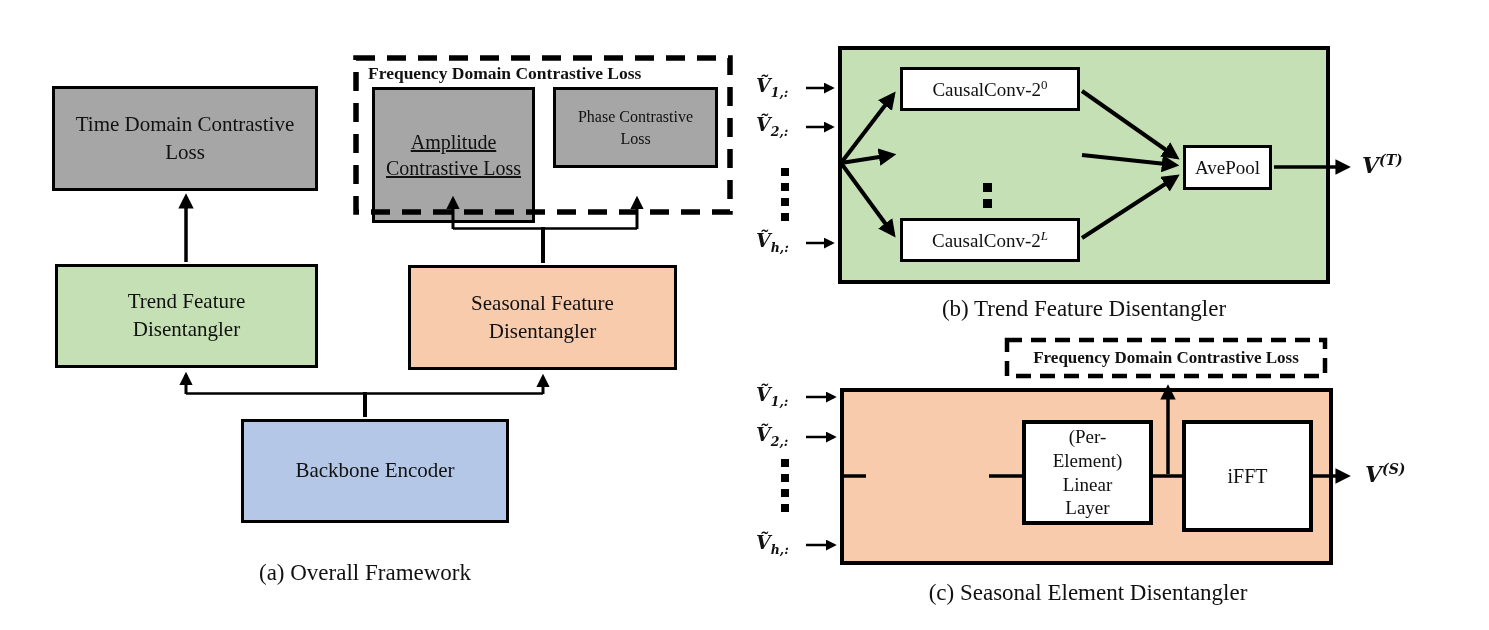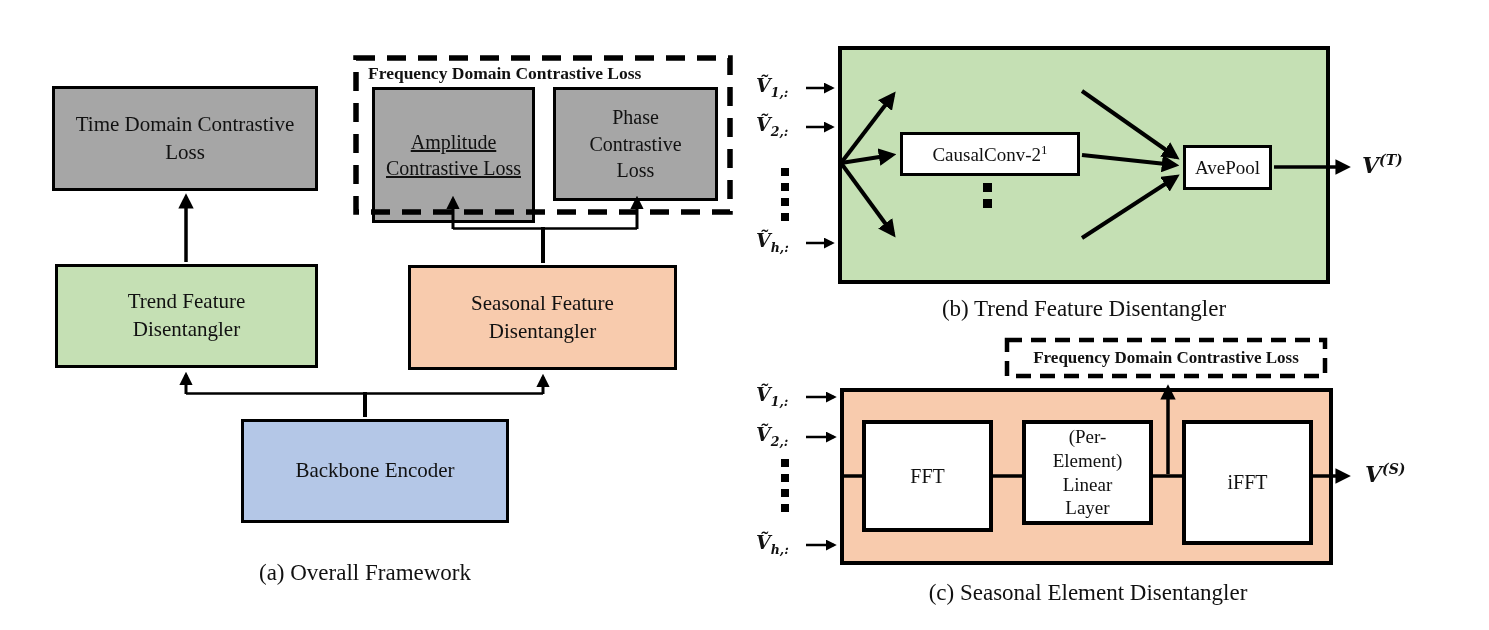--- a/index.html
+++ b/index.html
@@ -43,46 +43,49 @@
   <div class="abs box gray" style="left:52px;top:86px;width:266px;height:105px;font-size:21px;padding:0 14px;">
     <span>Time Domain Contrastive Loss</span>
   </div>
 
   <div class="abs freq-title" style="left:368px;top:63px;">Frequency Domain Contrastive Loss</div>
 
   <div class="abs box gray" style="left:372px;top:87px;width:163px;height:136px;font-size:20px;padding:10px 10px;text-decoration:underline;">
     <span>Amplitude Contrastive Loss</span>
   </div>
 
-  <div class="abs box gray" style="left:553px;top:87px;width:165px;height:114px;font-size:20px;padding:0 14px;">
+  <div class="abs box gray" style="left:553px;top:87px;width:165px;height:81px;font-size:16px;padding:0 14px;">
     <span>Phase Contrastive Loss</span>
   </div>
 
   <div class="abs box green" style="left:55px;top:264px;width:263px;height:104px;font-size:21px;padding:0 40px;">
     <span>Trend Feature Disentangler</span>
   </div>
 
   <div class="abs box orange" style="left:408px;top:265px;width:269px;height:105px;font-size:21px;padding:0 42px;">
     <span>Seasonal Feature Disentangler</span>
   </div>
 
   <div class="abs box blue" style="left:230px;top:419px;width:268px;height:104px;font-size:21px;">
     <span>Backbone Encoder</span>
   </div>
 
   <div class="abs caption" style="left:115px;top:560px;width:500px;">(a) Overall Framework</div>
 
   <div class="abs panel green" style="left:838px;top:46px;width:492px;height:238px;"></div>
 
-  <div class="abs box white convlabel" style="left:900px;top:132px;width:180px;height:44px;">
-    <span><span>CausalConv-2</span><sup>1</sup></span>
+  <div class="abs box white convlabel" style="left:900px;top:67px;width:180px;height:44px;">
+    <span><span>CausalConv-2</span><sup>0</sup></span>
   </div>
   <div class="abs vdots big" style="left:983px;top:183px;">
     <span class="dot"></span>
       <span class="dot"></span>
+  </div>
+  <div class="abs box white convlabel" style="left:900px;top:218px;width:180px;height:44px;">
+    <span><span>CausalConv-2</span><sup class="it">L</sup></span>
   </div>
 
   <div class="abs box white" style="left:1183px;top:145px;width:89px;height:45px;font-size:19px;">
     <span>AvePool</span>
   </div>
 
   <div class="abs outlabel math" style="left:1362px;top:152px;">
     <span>V</span><sup>(T)</sup>
   </div>
 
@@ -101,32 +104,29 @@
   <div class="abs inlabel math" style="left:756px;top:229px;">
     <span>Ṽ</span><sub class="it">h,:</sub>
   </div>
 
   <div class="abs caption" style="left:834px;top:296px;width:500px;">(b) Trend Feature Disentangler</div>
 
   <div class="abs freq-title" style="left:1005px;top:338px;width:322px;height:40px;display:flex;align-items:center;justify-content:center;font-size:17px;">Frequency Domain Contrastive Loss</div>
 
   <div class="abs panel orange" style="left:840px;top:388px;width:493px;height:177px;"></div>
 
-  <div class="abs box white thick" style="left:862px;top:420px;width:131px;height:112px;font-size:20px;">
-    <span>FFT</span>
-  </div>
   <div class="abs box white thick" style="left:1022px;top:420px;width:131px;height:105px;font-size:19px;line-height:1.25;">
     <span>
       <span>(Per-</span><br>
       <span>Element)</span><br>
       <span>Linear</span><br>
       <span>Layer</span>
     </span>
   </div>
-  <div class="abs box white thick" style="left:1182px;top:420px;width:131px;height:125px;font-size:20px;">
+  <div class="abs box white thick" style="left:1182px;top:420px;width:131px;height:112px;font-size:20px;">
     <span>iFFT</span>
   </div>
 
   <div class="abs outlabel math" style="left:1365px;top:461px;">
     <span>V</span><sup>(S)</sup>
   </div>
 
   <div class="abs inlabel math" style="left:756px;top:383px;">
     <span>Ṽ</span><sub>1,:</sub>
   </div>

